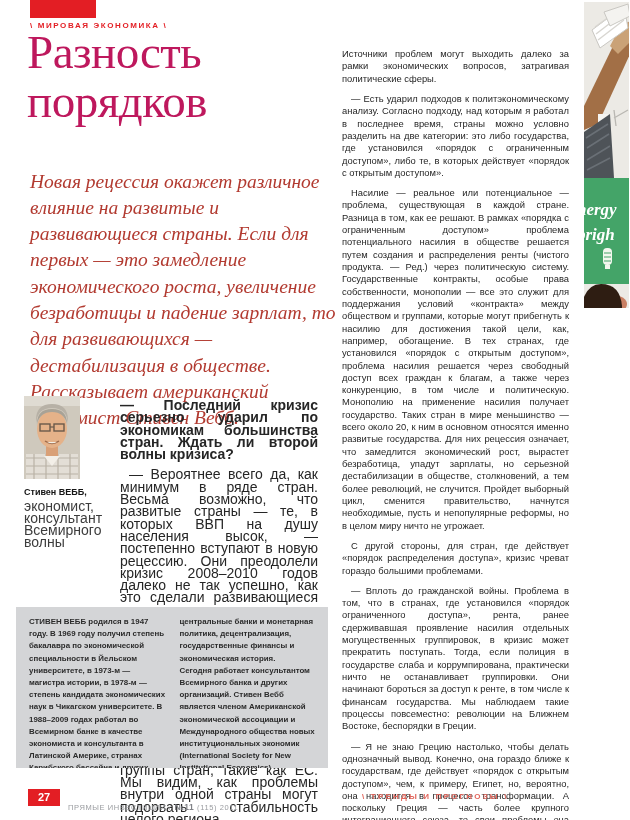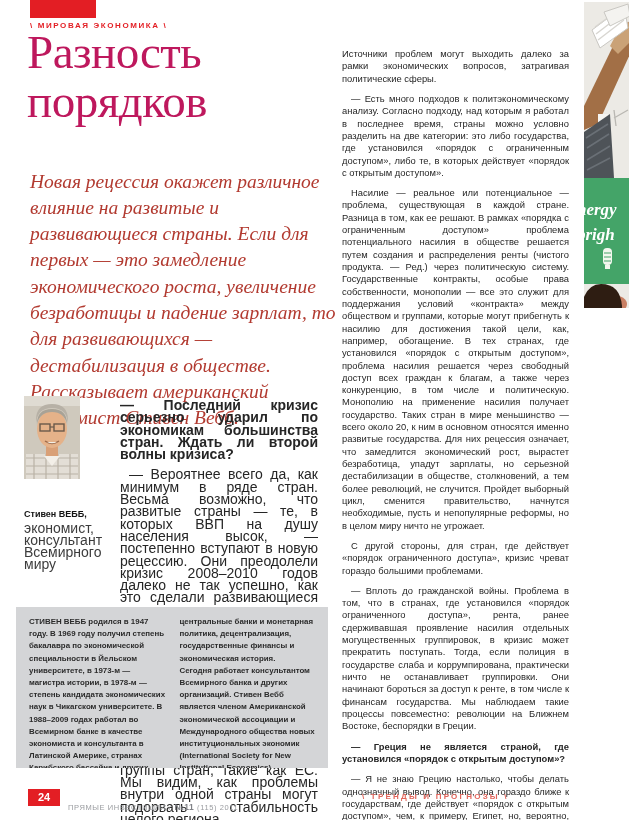--- a/index.html
+++ b/index.html
@@ -12,21 +12,21 @@
   .kicker{position:absolute;left:30px;top:21px;font-size:8px;font-weight:bold;
     letter-spacing:1.6px;color:#e31e24;white-space:nowrap;}
   .title{position:absolute;left:27px;top:28px;font-family:"Liberation Serif",serif;
     font-weight:400;font-size:47px;line-height:49px;color:#be185d;letter-spacing:-0.5px;}
   .title span{display:block;}
   .lede{position:absolute;left:30px;top:149px;width:316px;
     font-family:"Liberation Serif",serif;font-style:italic;
     font-size:19.5px;line-height:26.3px;color:#b23a30;}
   
   .portrait{position:absolute;left:24px;top:396px;width:56px;height:83px;overflow:hidden;}
-  .caption{position:absolute;left:24px;top:487px;width:92px;margin-top:22px;}
+  .caption{position:absolute;left:24px;top:487px;width:92px;}
   .caption .name{font-size:9px;font-weight:bold;color:#141414;margin:0 0 3px 0;}
   .caption .role{font-size:14px;line-height:12px;color:#3c3c3c;}
   
   .col{position:absolute;text-align:justify;color:#262626;}
   .col p{margin:8px;}
   .col .q{font-weight:bold;}
   .col .ind{text-indent:9px;}
   .col-middle{left:112px;top:391px;width:214px;font-size:14px;line-height:12.3px;}
   .col-right{left:334px;top:40px;width:243px;font-size:9.4px;line-height:12.32px;}
   
@@ -82,35 +82,34 @@
       <path d="M26 31 h4" stroke="#6b5a4a" stroke-width="1.2"></path>
 
       <path d="M21 45 Q28 50 35 45" fill="none" stroke="#9c6a4a" stroke-width="1.4"></path>
       <path d="M23 46 Q28 48.5 33 46" fill="#f4efe6" stroke="none"></path>
     </svg>
   </div>
   <div class="caption">
     <p class="name">Стивен ВЕББ,</p>
     <div class="role">экономист,</div>
     <div class="role">консультант</div>
-    <div class="role">Всемирного миру</div>
+    <div class="role">Всемирного волны</div>
   </div>
 
   <div class="col col-middle">
     <p class="q">— Последний кризис серьезно ударил по экономикам большинства стран. Ждать ли второй волны кризиса?</p>
     <p class="ind">— Вероятнее всего да, как минимум в ряде стран. Весьма возможно, что развитые страны — те, в которых ВВП на душу населения высок, — постепенно вступают в новую рецессию. Они преодолели кризис 2008–2010 годов далеко не так успешно, как это сделали развивающиеся страны со средним и низким уровнем ВВП на душу населения. Китай и некоторые другие страны помогли мировой экономике восстановиться, но пока еще неясно, как долго они смогут выступать в качестве локомотива экономического роста. Сейчас общемировой рост экономики далеко не так важен, как влияние кризиса на отдельные страны или группы стран, такие как ЕС. Мы видим, как проблемы внутри одной страны могут подорвать стабильность целого региона.</p>
   </div>
 
   <div class="col col-right">
     <p>Источники проблем могут выходить далеко за рамки экономических вопросов, затрагивая политические сферы.</p>
-    <p class="ind">— Есть много подходов к политэкономическому анализу. Согласно подходу, над которым я работал в последнее время, страны можно условно разделить на две категории: это либо государства, где установился «порядок с ограниченным доступом», либо те, в которых действует «порядок с открытым доступом».</p>
+    <p class="ind">— Есть ударил подходов к политэкономическому анализу. Согласно подходу, над которым я работал в последнее время, страны можно условно разделить на две категории: это либо государства, где установился «порядок с ограниченным доступом», либо те, в которых действует «порядок с открытым доступом».</p>
     <p class="ind">Насилие — реальное или потенциальное — проблема, существующая в каждой стране. Разница в том, как ее решают. В рамках «порядка с ограниченным доступом» проблема потенциального насилия в обществе решается путем создания и распределения ренты (чистого продукта. — Ред.) через политическую систему. Государственные контракты, особые права собственности, монополии — все это служит для поддержания условий «контракта» между обществом и группами, которые могут прибегнуть к насилию для достижения такой цели, как, например, обогащение. В тех странах, где установился «порядок с открытым доступом», проблема насилия решается через свободный доступ всех граждан к благам, а также через конкуренцию, в том числе и политическую. Монополию на применение насилия получает государство. Таких стран в мире меньшинство — всего около 20, к ним в основном относятся именно развитые государства. Для них рецессия означает, что замедлится экономический рост, вырастет безработица, упадут зарплаты, но серьезной дестабилизации в обществе, столкновений, а тем более революций, не случится. Пройдет выборный цикл, сменится правительство, начнутся необходимые, пусть и непопулярные реформы, но в целом миру ничто не угрожает.</p>
-    <p class="ind">С другой стороны, для стран, где действует «порядок ограниченного доступа», кризис чреват гораздо большими проблемами.</p>
+    <p class="ind">С другой стороны, для стран, где действует «порядок распределения доступа», кризис чреват гораздо большими проблемами.</p>
     <p class="ind">— Вплоть до гражданской войны. Проблема в том, что в странах, где установился «порядок ограниченного доступа», рента, ранее сдерживавшая проявление насилия отдельных могущественных группировок, в кризис может прекратить поступать. Тогда, если полиция в государстве слаба и коррумпирована, практически ничто не останавливает группировки. Они начинают бороться за доступ к ренте, в том числе к финансам государства. Мы наблюдаем такие процессы повсеместно: революции на Ближнем Востоке, беспорядки в Греции.</p>
-    <p class="q ind">— Греция не является страной, где установился «порядок с открытым доступом»?</p>
     <p class="ind">— Я не знаю Грецию настолько, чтобы делать однозначный вывод. Конечно, она гораздо ближе к государствам, где действует «порядок с открытым доступом», чем, к примеру, Египет, но, вероятно, она находится в процессе трансформации. А поскольку Греция — часть более крупного интеграционного союза, то свои проблемы она распространяет на весь Европейский союз.</p>
     <p class="ind">В определенной степени проблемы ЕС родились не только из-за того, что в союз приняли страны с разным экономическим потенциалом, но и по той причине, что «под крышей» одного образования оказались порядки как с «открытым доступом», так и с «закрытым».</p>
   </div>
 
   <div class="bio-box">
     <div class="bio-cols">
       <div class="bio-col">
         <p>СТИВЕН ВЕББ родился в 1947 году. В 1969 году получил степень бакалавра по экономической специальности в Йельском университете, в 1973-м — магистра истории, в 1978-м — степень кандидата экономических наук в Чикагском университете. В 1988–2009 годах работал во Всемирном банке в качестве экономиста и консультанта в Латинской Америке, странах Карибского бассейна и других регионах. Среди его специальностей — политическая экономия,</p>
       </div>
       <div class="bio-col">
@@ -153,17 +152,17 @@
       </g>
 
       <g>
         <ellipse cx="30" cy="302" rx="13" ry="9" fill="#c97f63"></ellipse>
         <path d="M-4 310 Q0 282 17 282 Q36 282 38 304 L38 310 Z" fill="#2e1d12"></path>
         <rect x="0" y="306" width="46" height="4" fill="#ffffff"></rect>
       </g>
     </svg>
   </div>
 
-  <div class="pagenum-box">24</div>
+  <div class="pagenum-box">27</div>
   <div class="issue"><span>ПРЯМЫЕ ИНВЕСТИЦИИ / </span><b>№11</b><span> (115) 2011</span></div>
   <div class="section">\ ТРЕНДЫ И ПРОГНОЗЫ \</div>
 
 </div>
 
 </body></html>

